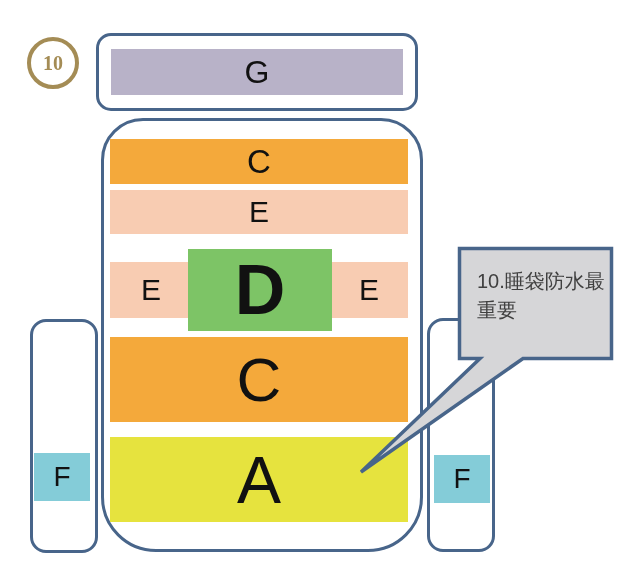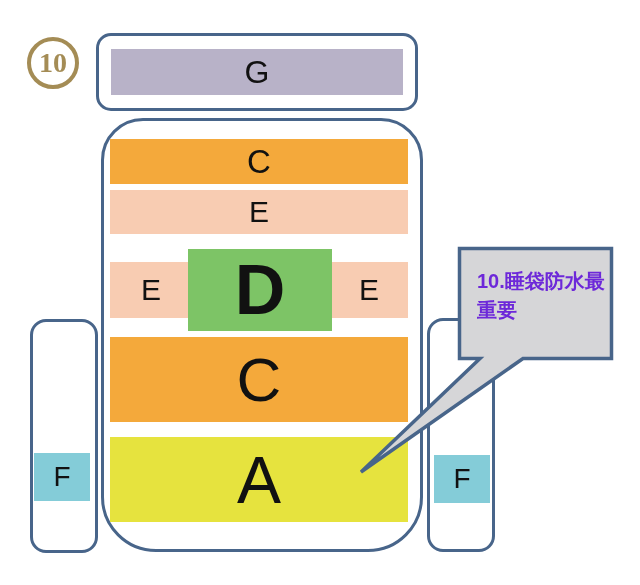--- a/index.html
+++ b/index.html
@@ -10,21 +10,21 @@
     font-family:"Liberation Sans", sans-serif;
     overflow:hidden;
   }
   
   .badge{
     position:absolute;left:27px;top:37px;width:44px;height:44px;
     border:4px solid var(--badge);border-radius:50%;
     display:flex;align-items:center;justify-content:center;
     color:var(--badge);
     font-family:"Liberation Serif", serif;
-    font-weight:bold;font-size:28px;line-height:1;
+    font-weight:bold;font-size:20px;line-height:1;
   }
   
   .lid{
     position:absolute;left:96px;top:33px;width:316px;height:72px;
     background:#fff;border:3px solid var(--outline);border-radius:15px;
   }
   .lid .bar-g{
     position:absolute;left:12px;top:13px;width:292px;height:46px;
     background:var(--lavender);
     display:flex;align-items:center;justify-content:center;
@@ -58,21 +58,21 @@
     position:absolute;left:1px;top:131px;width:56px;height:48px;
     background:var(--cyan);
     display:flex;align-items:center;justify-content:center;
     font-size:28px;color:#111;
   }
   .pocket-right .f-square{left:4px;top:134px;}
   
   .callout-svg{position:absolute;left:0;top:0;width:640px;height:585px;z-index:5;pointer-events:none;}
   .callout-text{
     position:absolute;left:477px;top:267px;width:138px;z-index:6;
-    font-size:20px;font-weight:bold;color:#6d28d9;line-height:1.45;
+    font-size:20px;font-weight:normal;color:#404040;line-height:1.45;
     word-break:break-all;
   }
 </style>
 </head>
 <body>
 
 <div class="canvas">
 
   <div class="badge">10</div>
 

